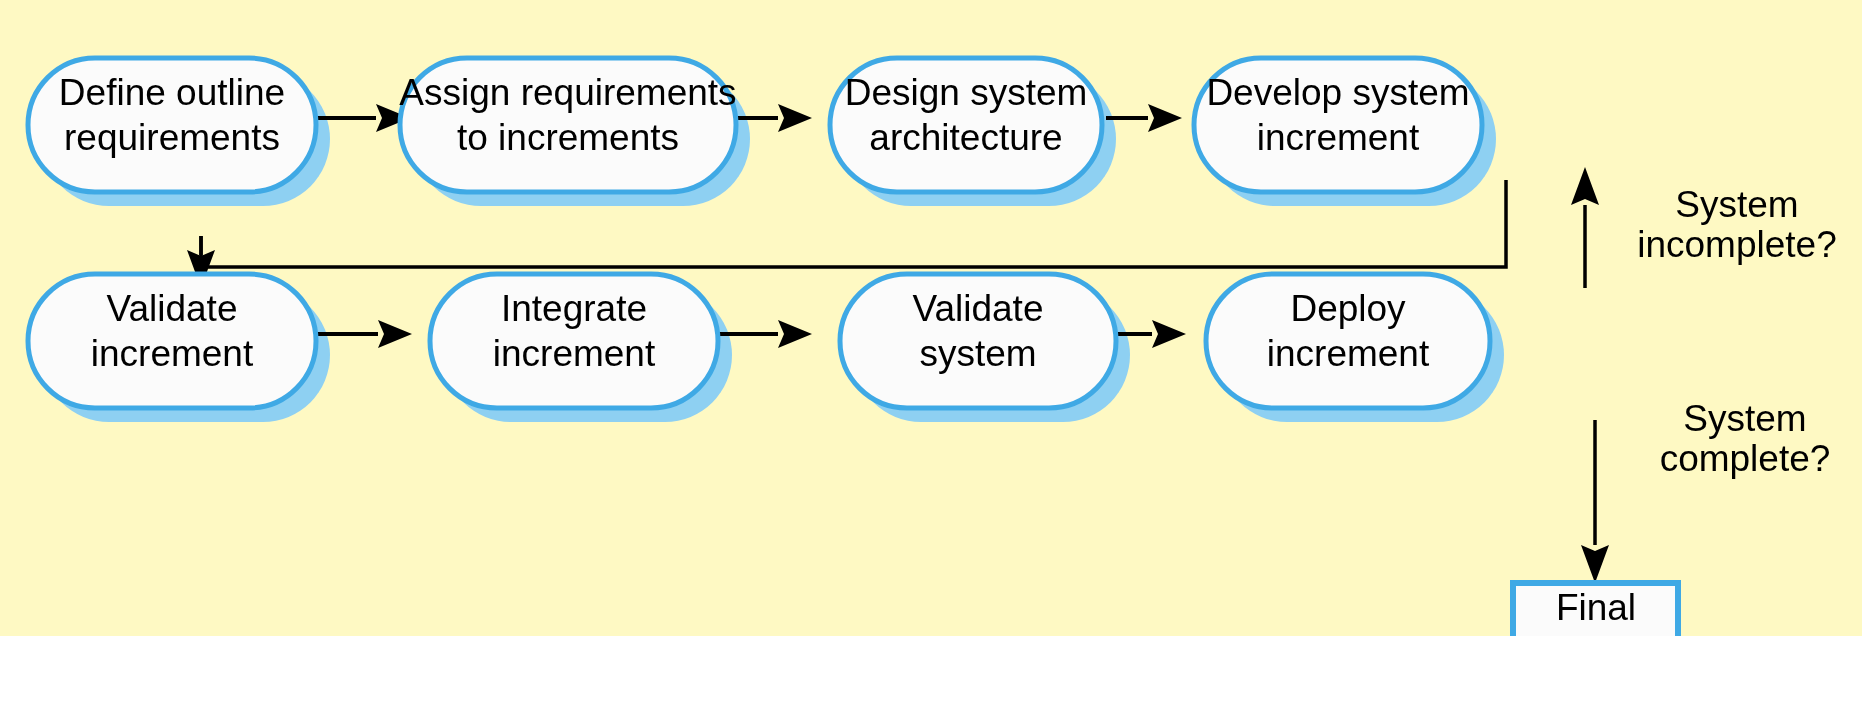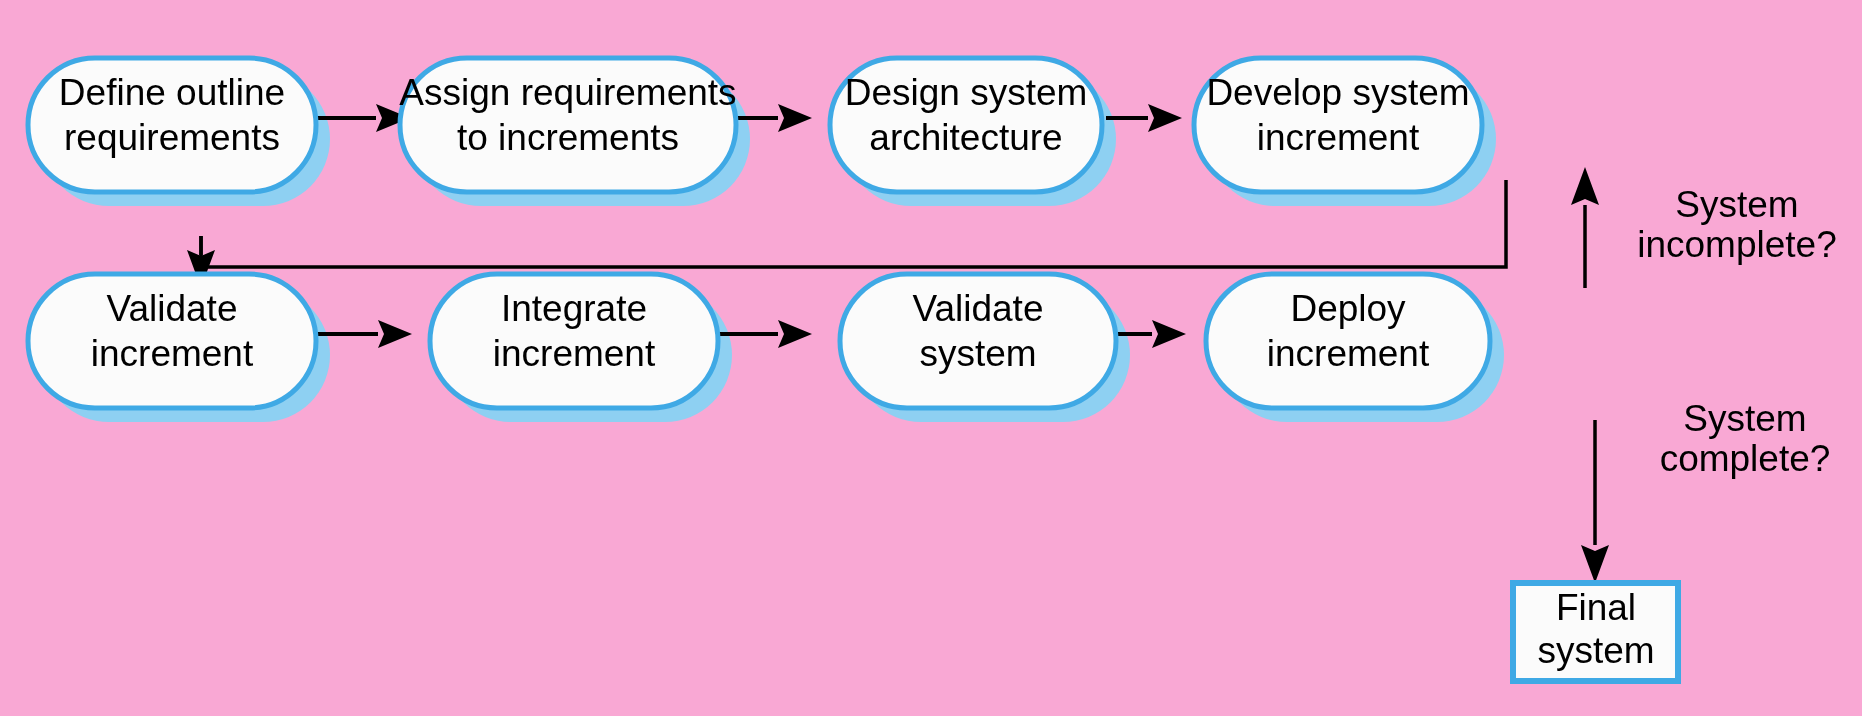--- a/index.html
+++ b/index.html
@@ -6,22 +6,22 @@
     margin: 0;
     padding: 0;
     background: #ffffff;
   }
   body {
     font-family: "Liberation Sans", sans-serif;
   }
   #canvas {
     position: relative;
     width: 1862px;
-    height: 716px;
-    background: #f9a8d4;
+    height: 636px;
+    background: #fef9c3;
     overflow: hidden;
   }
   #diagram-svg {
     position: absolute;
     top: 0;
     left: 0;
     width: 1862px;
     height: 716px;
   }
   .node-label {

